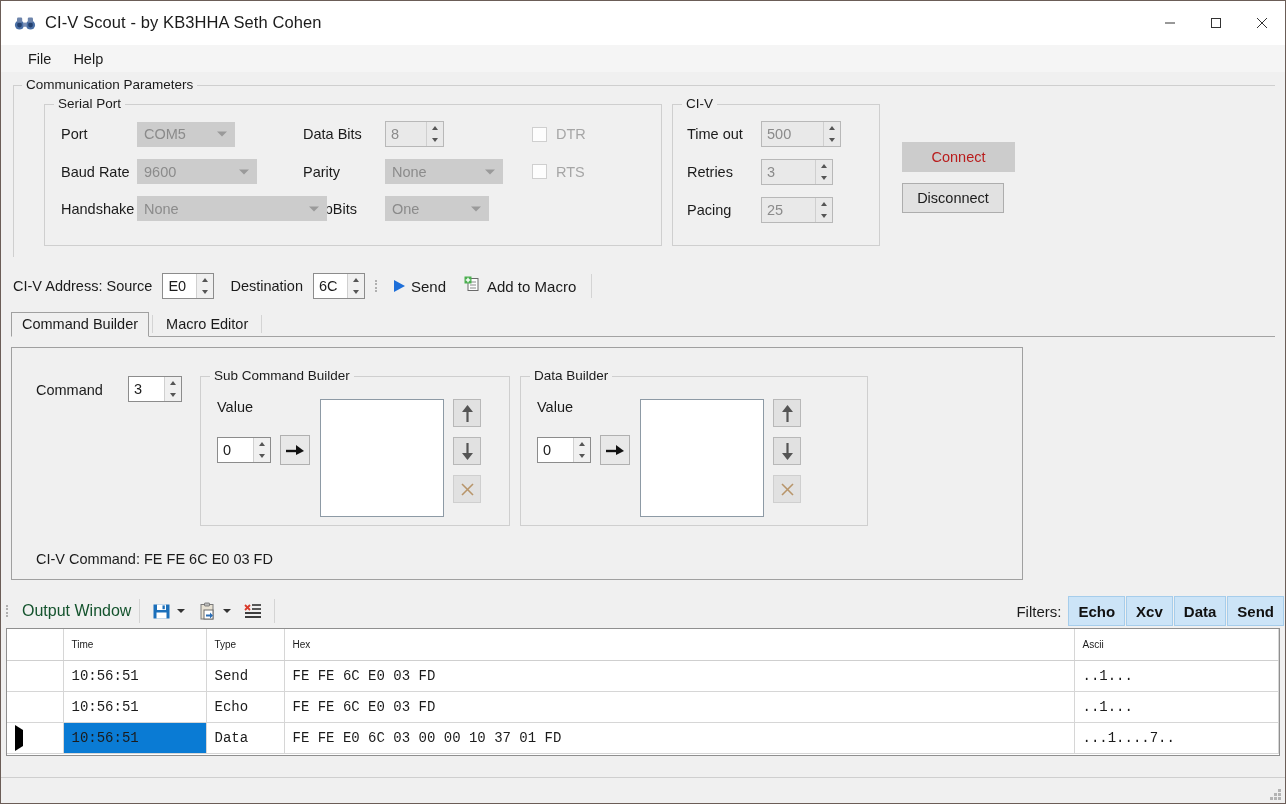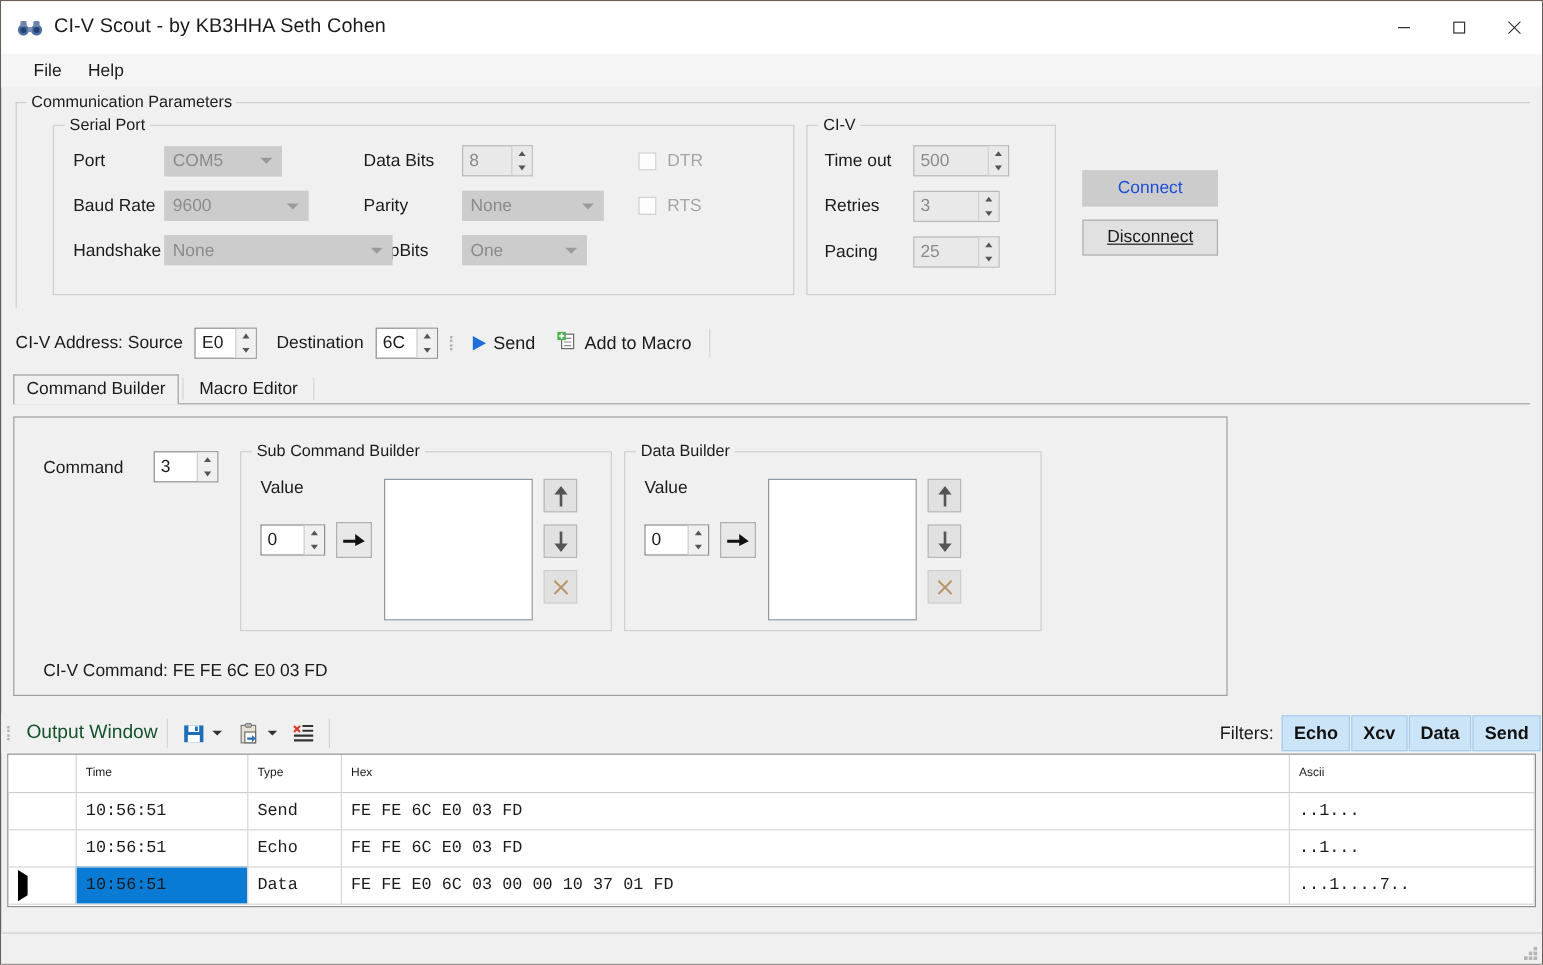--- a/index.html
+++ b/index.html
@@ -110,21 +110,21 @@
   .chk {
     width: 15px; height: 15px; border: 1px solid #cfcfcf; background: #fdfdfd;
     display: inline-block;
   }
 
   .btn {
     background: #e1e1e1; border: 1px solid #adadad; font-size: 14.5px;
     color: #1b1b1b; height: 30px; display: flex; align-items: center;
     justify-content: center; cursor: default;
   }
-  .btn.disabled { background: #cccccc; border-color: #cccccc; color: #1d4ed8; }
+  .btn.disabled { background: #cccccc; border-color: #cccccc; color: #b91c1c; }
 
   
   .addrbar {
     margin: 14px 0 0 12px; display: flex; align-items: center; height: 30px;
   }
   .grip { width: 8px; height: 20px; display: flex; align-items: center; }
   .grip i {
     display: block; width: 2px; height: 2px; background: #b0b0b0;
     margin: 1.5px 0;
   }
@@ -393,21 +393,21 @@
               <div class="a">
                   <i class="tri-dn"></i>
                 </div>
             </div>
           </div>
         </div>
       </div>
 
       <div style="margin-left:22px; padding-top:38px;">
         <div class="btn disabled" style="width:113px;">Connect</div>
-        <div class="btn" style="width:113px; margin-top:11px;text-decoration:underline;">Disconnect</div>
+        <div class="btn" style="width:102px; margin-top:11px;">Disconnect</div>
       </div>
 
     </div>
   </div>
 
   <div class="addrbar">
     <div class="lbl">CI-V Address: Source</div>
     <div class="spin enabled" style="width:52px; margin-left:10px;">
       <div class="val">E0</div>
       <div class="arrows">

